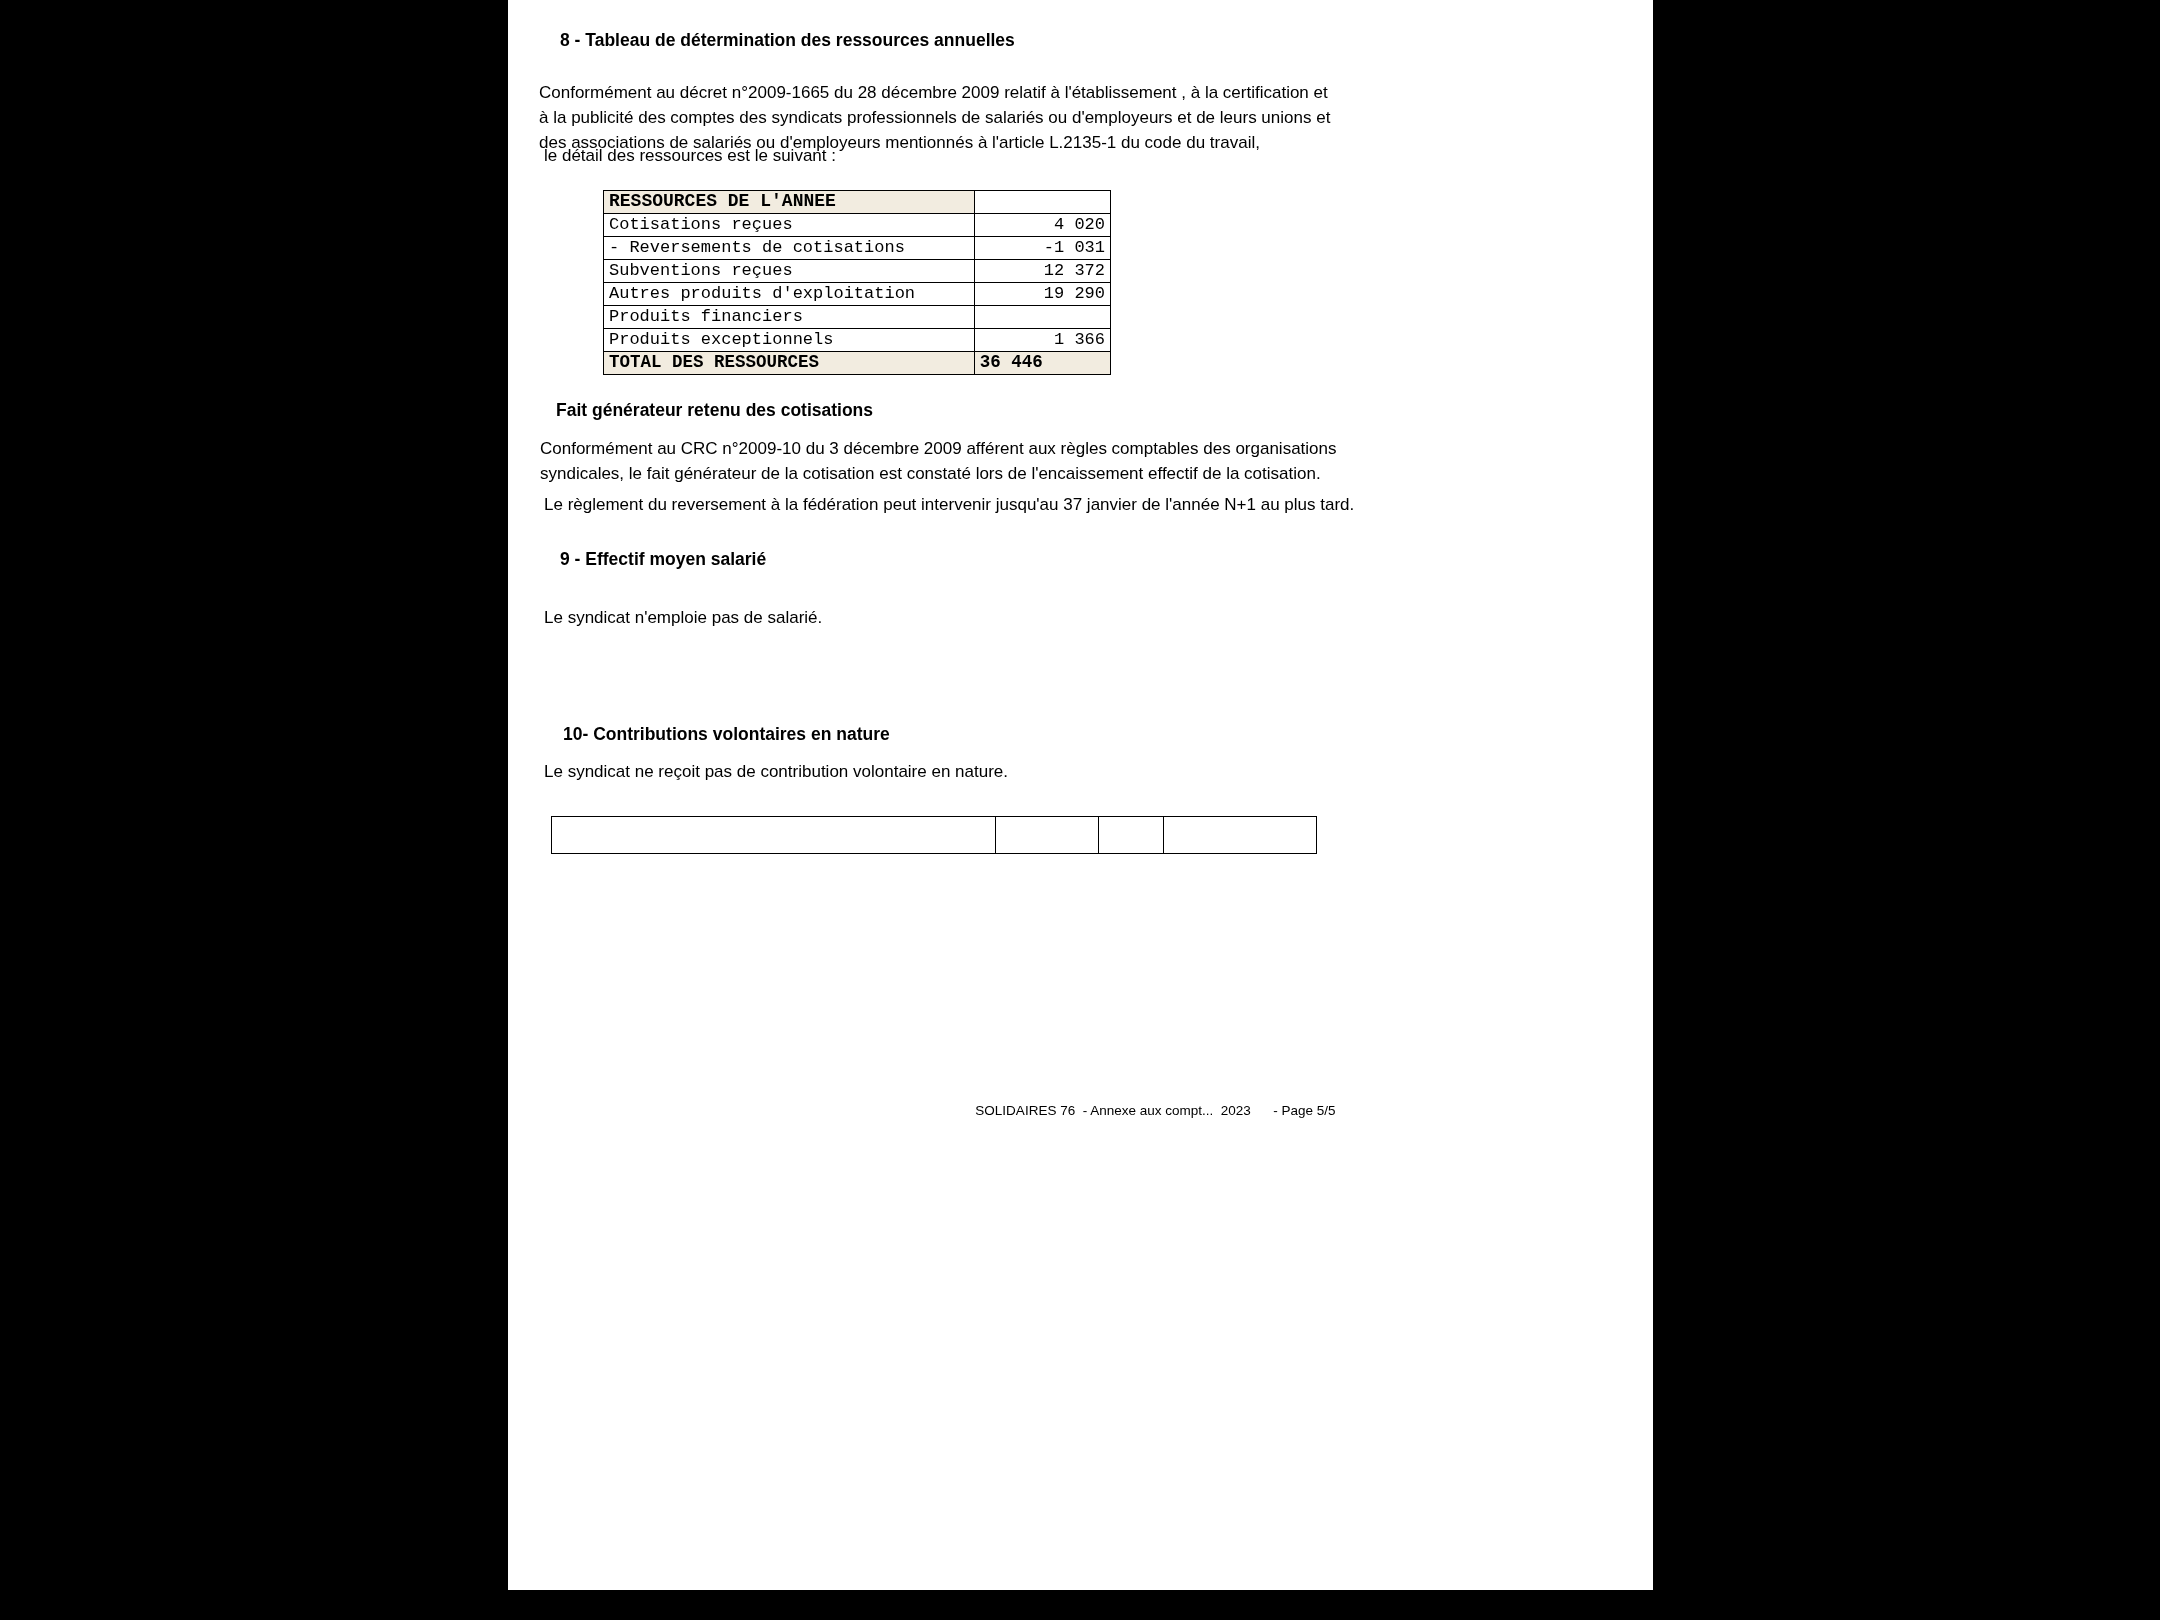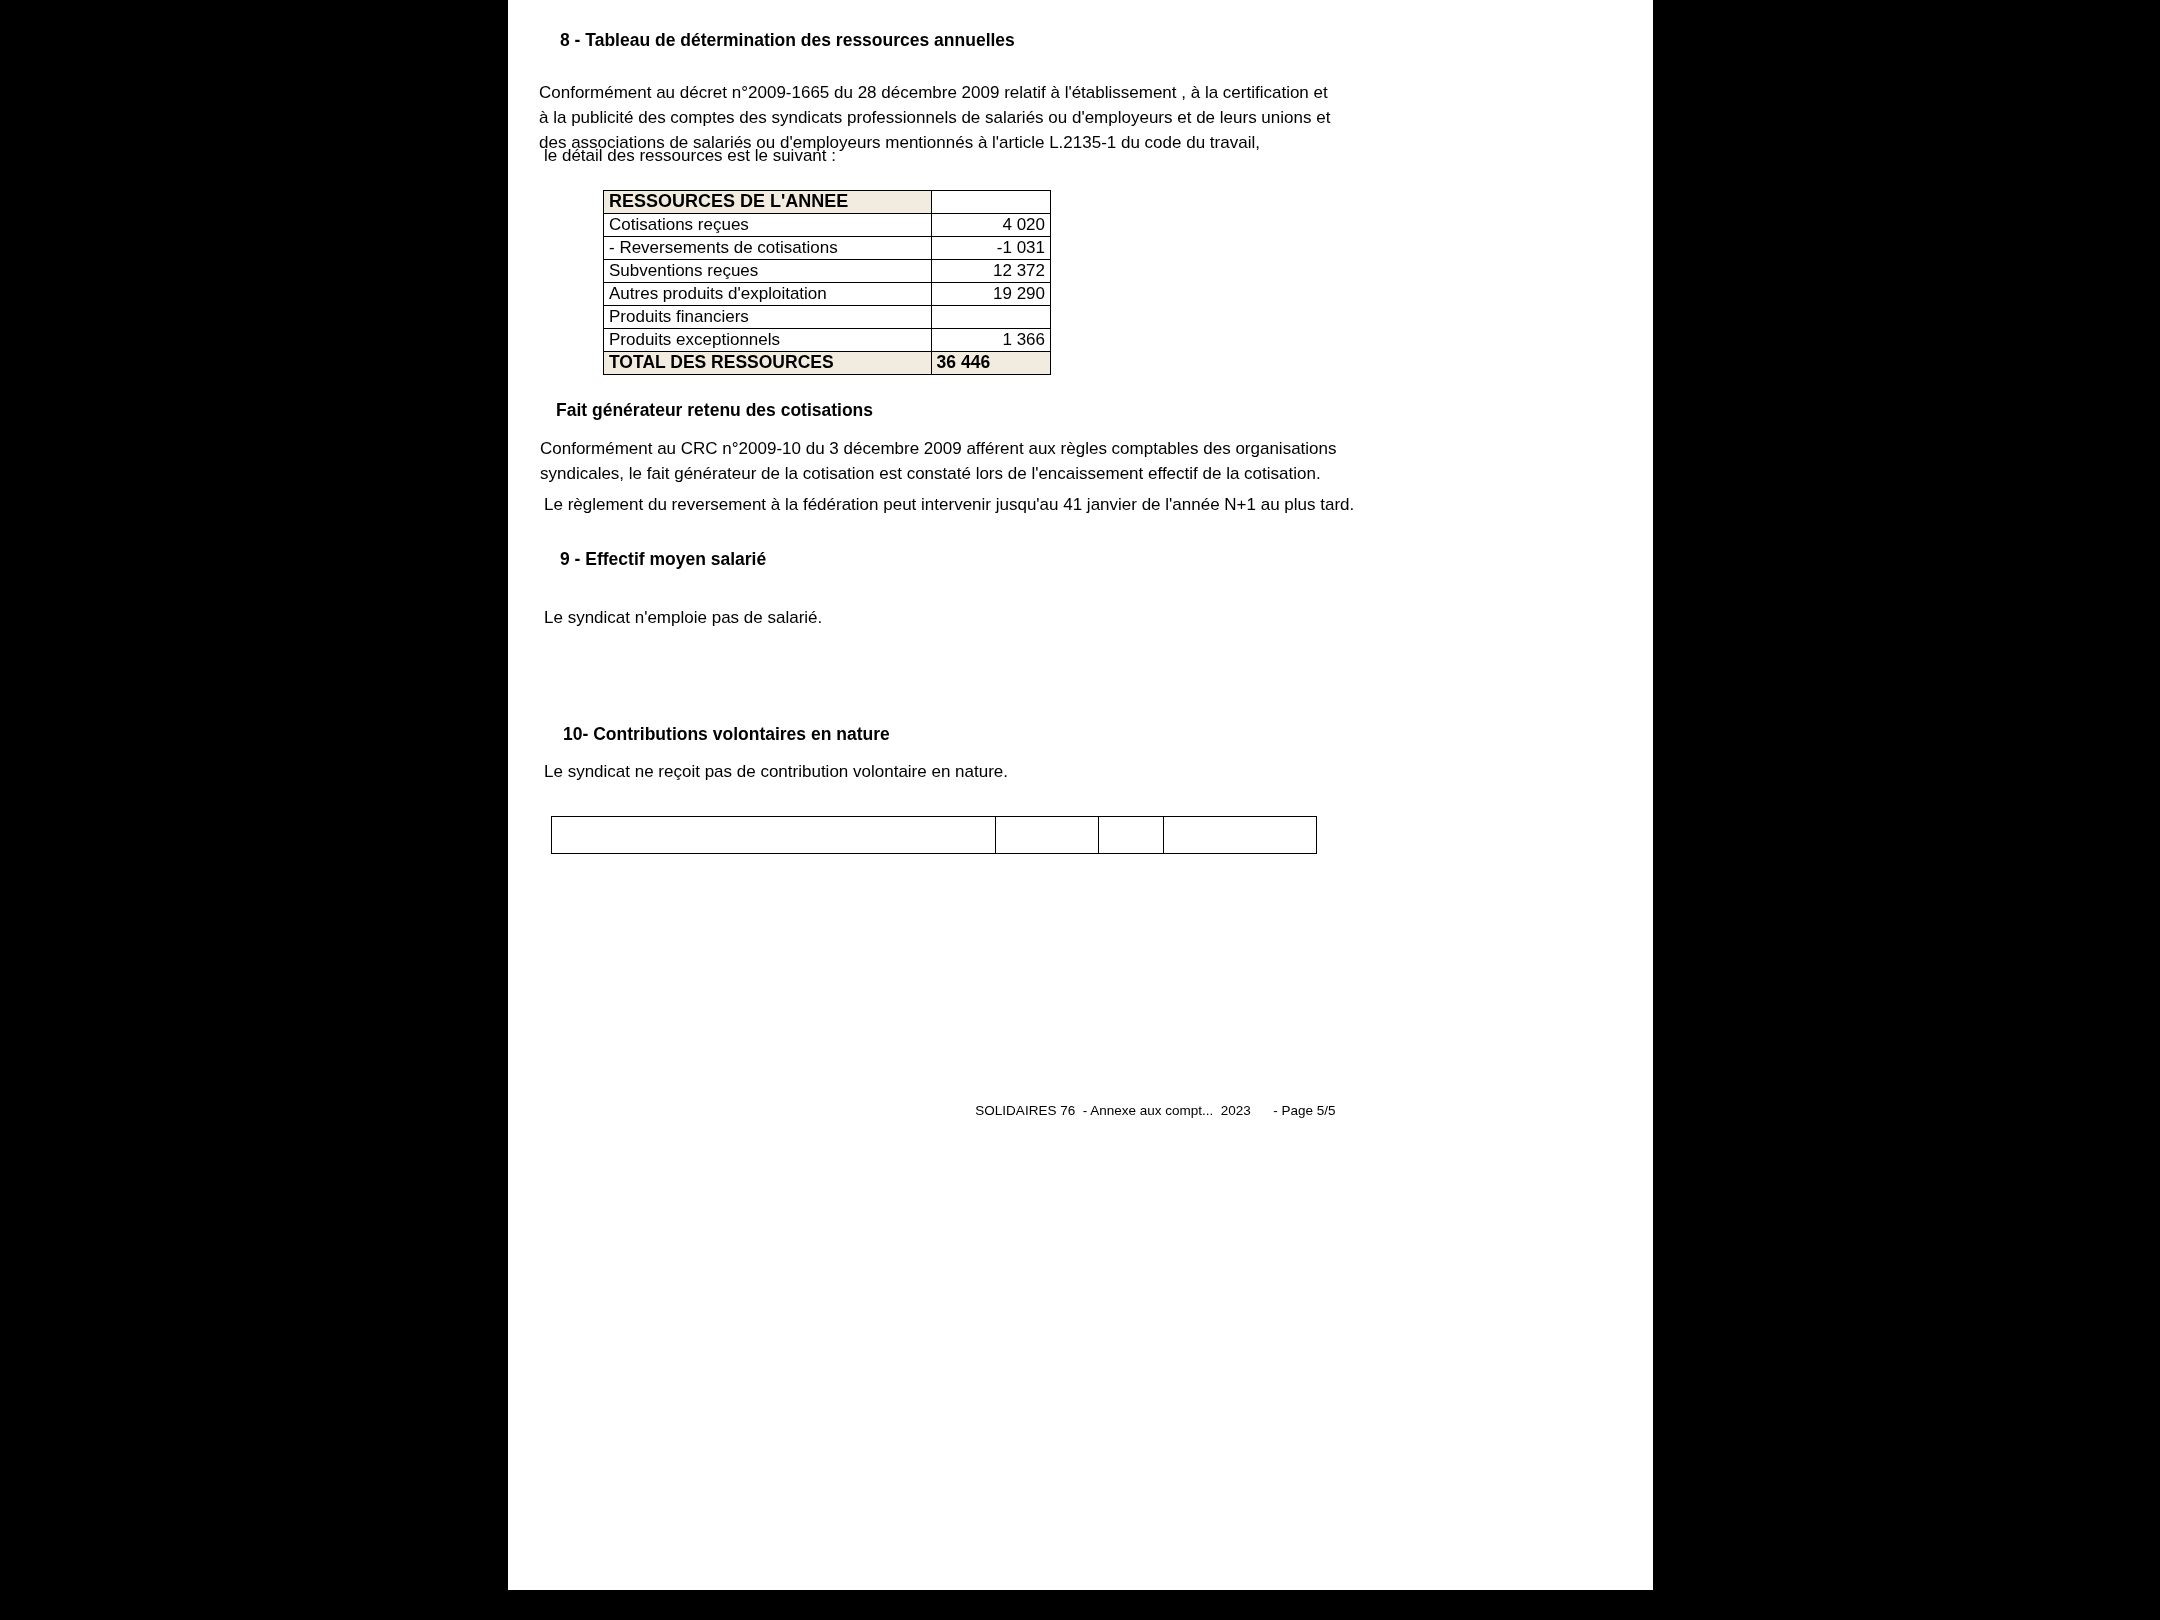--- a/index.html
+++ b/index.html
@@ -51,24 +51,25 @@
   #p-conformite { left: 31px; top: 80px; width: 1070px; }
 
   
   #p-detail { left: 36px; top: 143px; }
 
   
   .res-table {
     position: absolute;
     left: 95px;
     top: 190px;
-    width: 448px;
+    width: 508px;
     border-collapse: collapse;
     font-size: 17px;
     color: #000000;
+    font-family: Liberation Mono, monospace;
   }
   .res-table td {
     border: 1px solid #000000;
     padding: 1px 5px 2px 5px;
     height: 19px;
     line-height: 19px;
   }
   .res-table td.label { text-align: left; width: 412px; }
   .res-table td.value { text-align: right; width: 148px; }
   .res-table tr.header td {
@@ -179,21 +180,21 @@
       </tbody>
     </table>
 
     <div class="heading" id="h-fait">Fait générateur retenu des cotisations</div>
 
     <div class="para" id="p-crc">
       <span class="line">Conformément au CRC n°2009-10 du 3 décembre 2009 afférent aux règles comptables des organisations</span>
       <span class="line">syndicales, le fait générateur de la cotisation est constaté lors de l'encaissement effectif de la cotisation.</span>
     </div>
 
-    <div class="para" id="p-reglement">Le règlement du reversement à la fédération peut intervenir jusqu'au 41 janvier de l'année N+1 au plus tard.</div>
+    <div class="para" id="p-reglement">Le règlement du reversement à la fédération peut intervenir jusqu'au 37 janvier de l'année N+1 au plus tard.</div>
 
     <div class="heading" id="h-section9">9 - Effectif moyen salarié</div>
 
     <div class="para" id="p-salarie">Le syndicat n'emploie pas de salarié.</div>
 
     <div class="heading" id="h-section10">10- Contributions volontaires en nature</div>
 
     <div class="para" id="p-nature">Le syndicat ne reçoit pas de contribution volontaire en nature.</div>
 
     <table class="empty-table">

